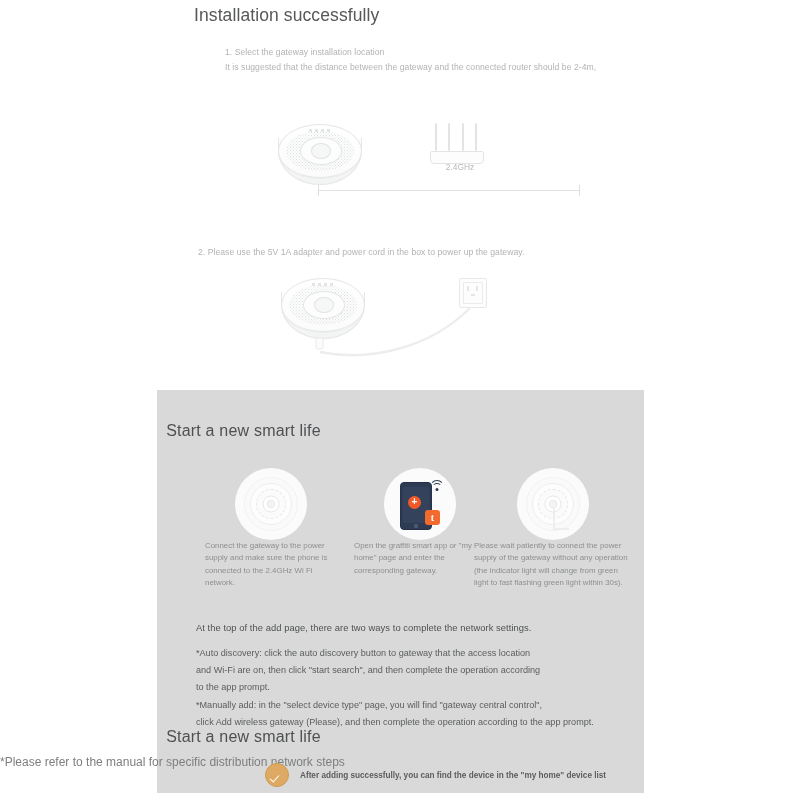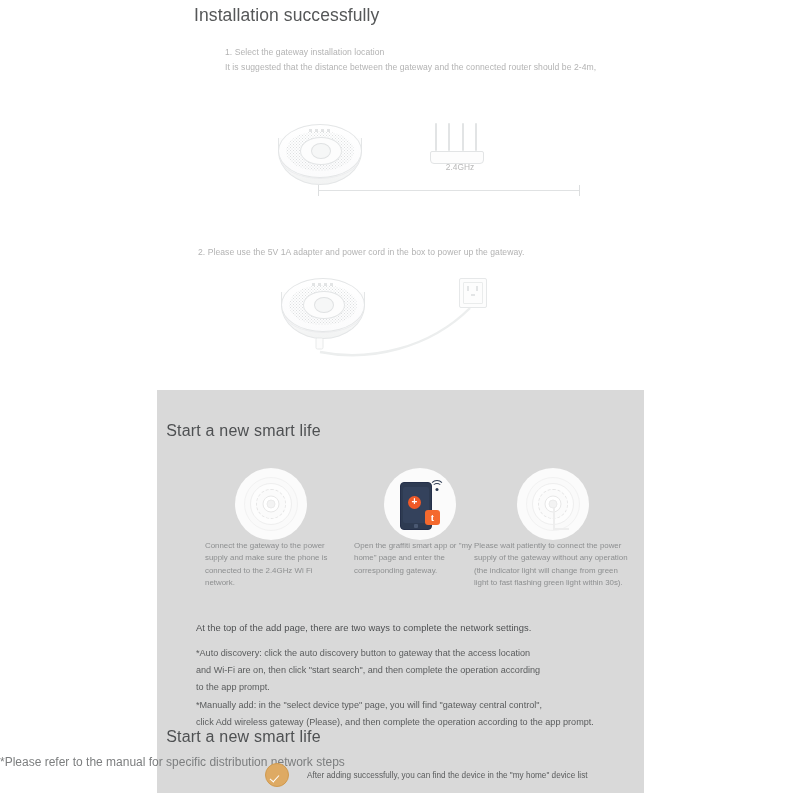--- a/index.html
+++ b/index.html
@@ -213,21 +213,21 @@
     position: absolute; left: 196px; top: 622px; font-size: 9.4px; color: #4e5052; letter-spacing: .05px;
   }
   .panel-body { position: absolute; left: 196px; top: 645px; font-size: 9.1px; line-height: 17.2px; color: #5a5c5d; }
   .panel-body .ln { white-space: nowrap; }
 
   #panel-title-2 { top: 728px; }
   .panel-note {
     position: absolute; left: 0; width: 487px; text-align: left;
     top: 749px; font-size: 12px; color: #7c7e7f; margin-top: 6px;
   }
-  .final-row { position: absolute; left: 265px; top: 763px; display: flex; align-items: center; gap: 18px; }
+  .final-row { position: absolute; left: 265px; top: 763px; display: flex; align-items: center; gap: 11px; font-weight: bold; }
   .check-circle {
     width: 22px; height: 22px; border-radius: 50%;
     background: #deaa63; border: 1px solid #cf9a50;
     position: relative; flex: none;
   }
   .check-circle:before {
     content: ""; position: absolute; left: 6px; top: 9px;
     width: 4px; height: 8px; border: solid #ffffff;
     border-width: 0 1.6px 1.6px 0; transform: rotate(42deg);
   }

